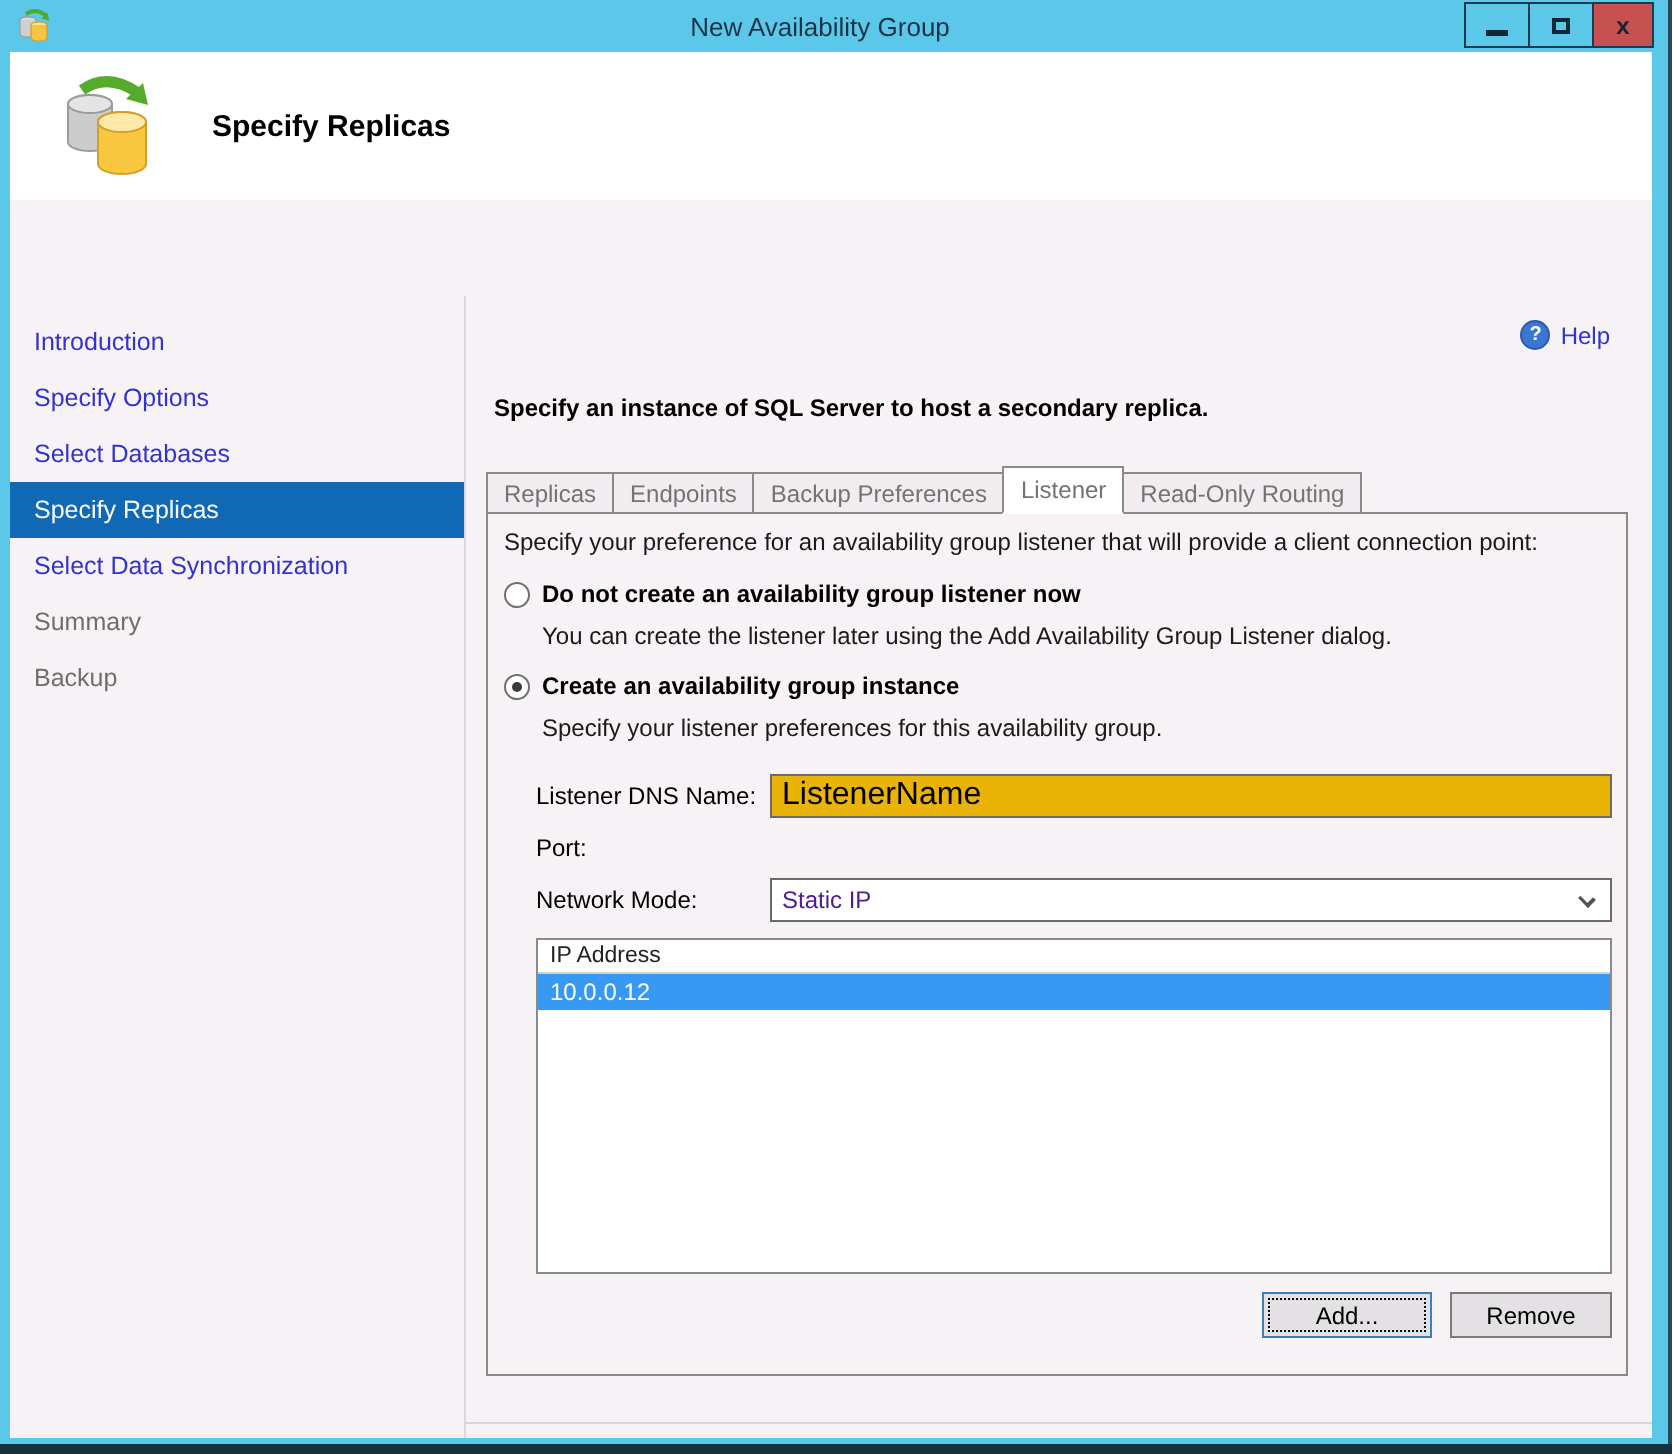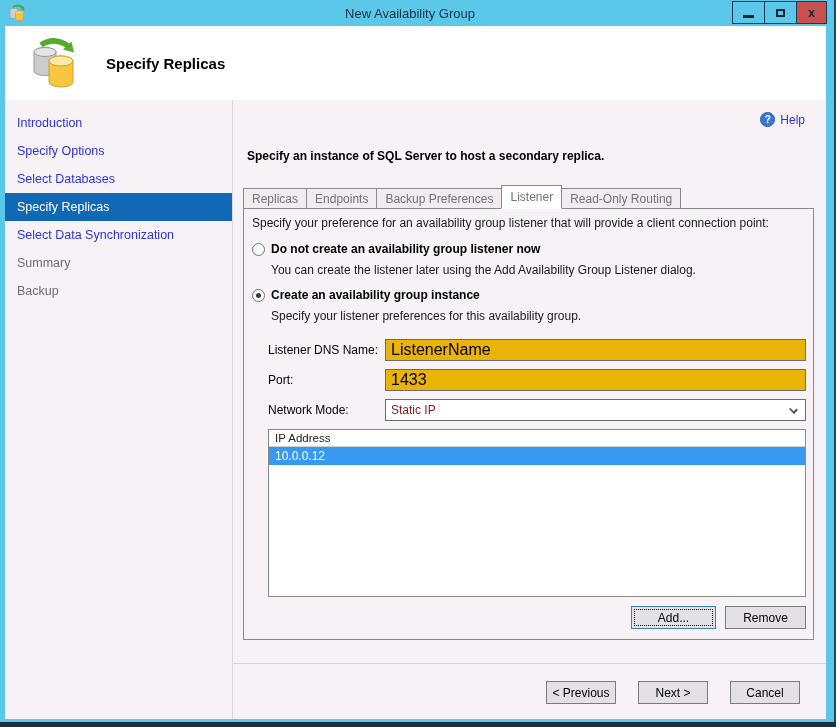--- a/index.html
+++ b/index.html
@@ -14,21 +14,21 @@
     font-size:13px;color:#1b3248;}
   .app-icon{position:absolute;left:8px;top:4px;width:18px;height:18px;}
   .win-controls{position:absolute;right:9px;top:1px;display:flex;}
   .win-btn{width:33px;height:23px;border:1px solid #1c3a50;margin-left:-1px;display:flex;align-items:center;justify-content:center;
     background:transparent;color:#122636;font-size:12px;font-weight:bold;padding:0;}
   .win-btn.close{background:#c75050;width:31px;}
   .glyph-min{width:11px;height:3px;background:#122636;margin-top:7px;}
   .glyph-max{width:9px;height:8px;border:2px solid #122636;background:transparent;}
 
   
-  .card{position:absolute;left:5px;top:26px;width:821px;height:693px;background:#f6f2f6;display:flex;flex-direction:column;}
+  .card{position:absolute;left:5px;top:26px;width:821px;height:693px;background:#f6f2f6;display:flex;flex-direction:column;gap:48px;}
   .hdr{height:74px;background:#ffffff;display:flex;align-items:center;flex:0 0 auto;}
   .hdr-icon{margin:0 0 0 23px;width:52px;height:54px;}
   .hdr-title{margin-left:26px;font-size:15px;font-weight:bold;color:#000;}
 
   .body{flex:1;display:flex;min-height:0;}
   
   .sidebar{width:228px;flex:0 0 auto;border-right:1px solid #dcd7dc;padding-top:9px;}
   .nav-item{height:28px;display:flex;align-items:center;padding-left:12px;font-size:12.5px;cursor:default;}
   .nav-item.link{color:#3232cf;}
   .nav-item.selected{background:#1168b5;color:#ffffff;}
@@ -52,21 +52,21 @@
   .radio-row{display:flex;align-items:center;margin:11px 0 0 8px;}
   .radio{width:13px;height:13px;border-radius:50%;border:1px solid #707070;background:#fff;margin-right:6px;position:relative;flex:0 0 auto;}
   .radio.checked::after{content:"";position:absolute;left:3px;top:3px;width:5px;height:5px;border-radius:50%;background:#3a3a3a;}
   .radio-label{font-size:12px;font-weight:bold;color:#000;}
   .radio-desc{margin:7px 0 0 27px;font-size:12px;color:#1a1a1a;}
 
   .fields{margin:16px 7px 0 24px;}
   .frow{display:flex;align-items:center;margin-bottom:8px;}
   .flabel{width:117px;flex:0 0 auto;font-size:12px;color:#000;}
   .finput{flex:1;height:22px;border:1px solid #6b6b6b;background:#eab308;font-size:16px;padding:0 5px;color:#000;}
-  .fselect{flex:1;height:22px;border:1px solid #6b6b6b;background:#fff;font-size:12px;padding:0 5px;color:#7f1d1d;
+  .fselect{flex:1;height:22px;border:1px solid #6b6b6b;background:#fff;font-size:12px;padding:0 5px;color:#4c1d95;
     display:flex;align-items:center;position:relative;cursor:pointer;}
   .chev{position:absolute;right:8px;top:8px;width:7px;height:7px;border-right:2px solid #555;border-bottom:2px solid #555;
     transform:rotate(45deg) scale(1,0.8);transform-origin:center;margin-top:-2px;}
 
   .iplist{margin:4px 7px 0 24px;height:168px;background:#fff;border:1px solid #8a8a8a;overflow:hidden;}
   .iphead{height:17px;display:flex;align-items:center;padding-left:6px;font-size:11.5px;color:#222;
     border-bottom:1px solid #d0d0d0;background:#fff;}
   .iprow{height:18px;display:flex;align-items:center;padding-left:6px;font-size:12px;}
   .iprow.selected{background:#3899f2;color:#ffffff;}
 
@@ -169,21 +169,20 @@
             </div>
             <div class="radio-desc">Specify your listener preferences for this availability group.</div>
 
             <div class="fields">
               <div class="frow">
                 <div class="flabel">Listener DNS Name:</div>
                 <input class="finput" type="text" value="ListenerName" style="">
               </div>
               <div class="frow">
                 <div class="flabel">Port:</div>
-                <input class="finput" type="text" value="1433" style="">
               </div>
               <div class="frow">
                 <div class="flabel">Network Mode:</div>
                 <div class="fselect">
                   <span>Static IP</span>
                   <span class="chev"></span>
                 </div>
               </div>
             </div>
 

